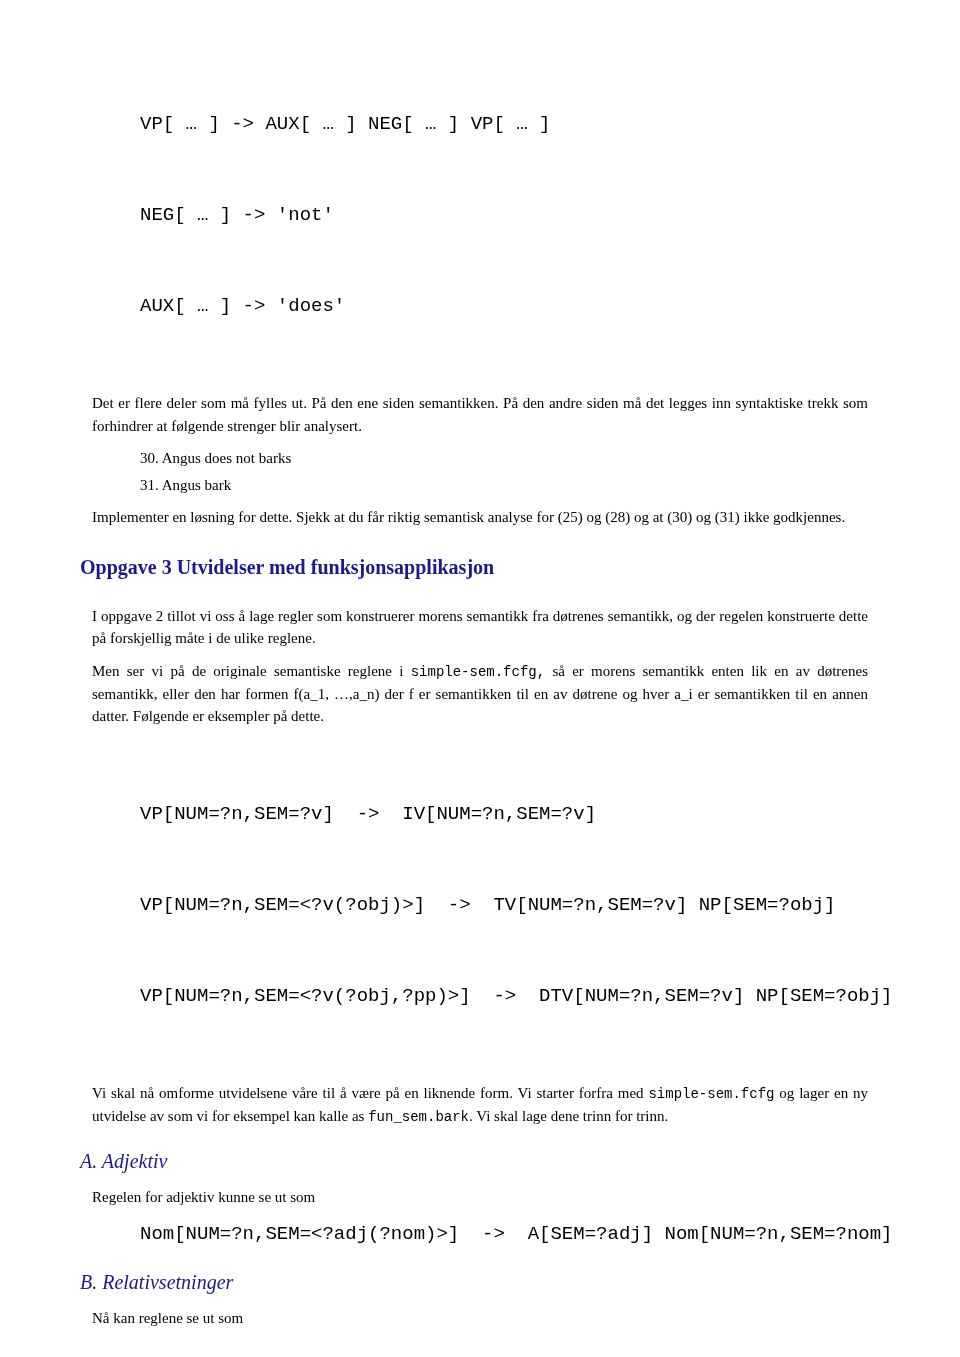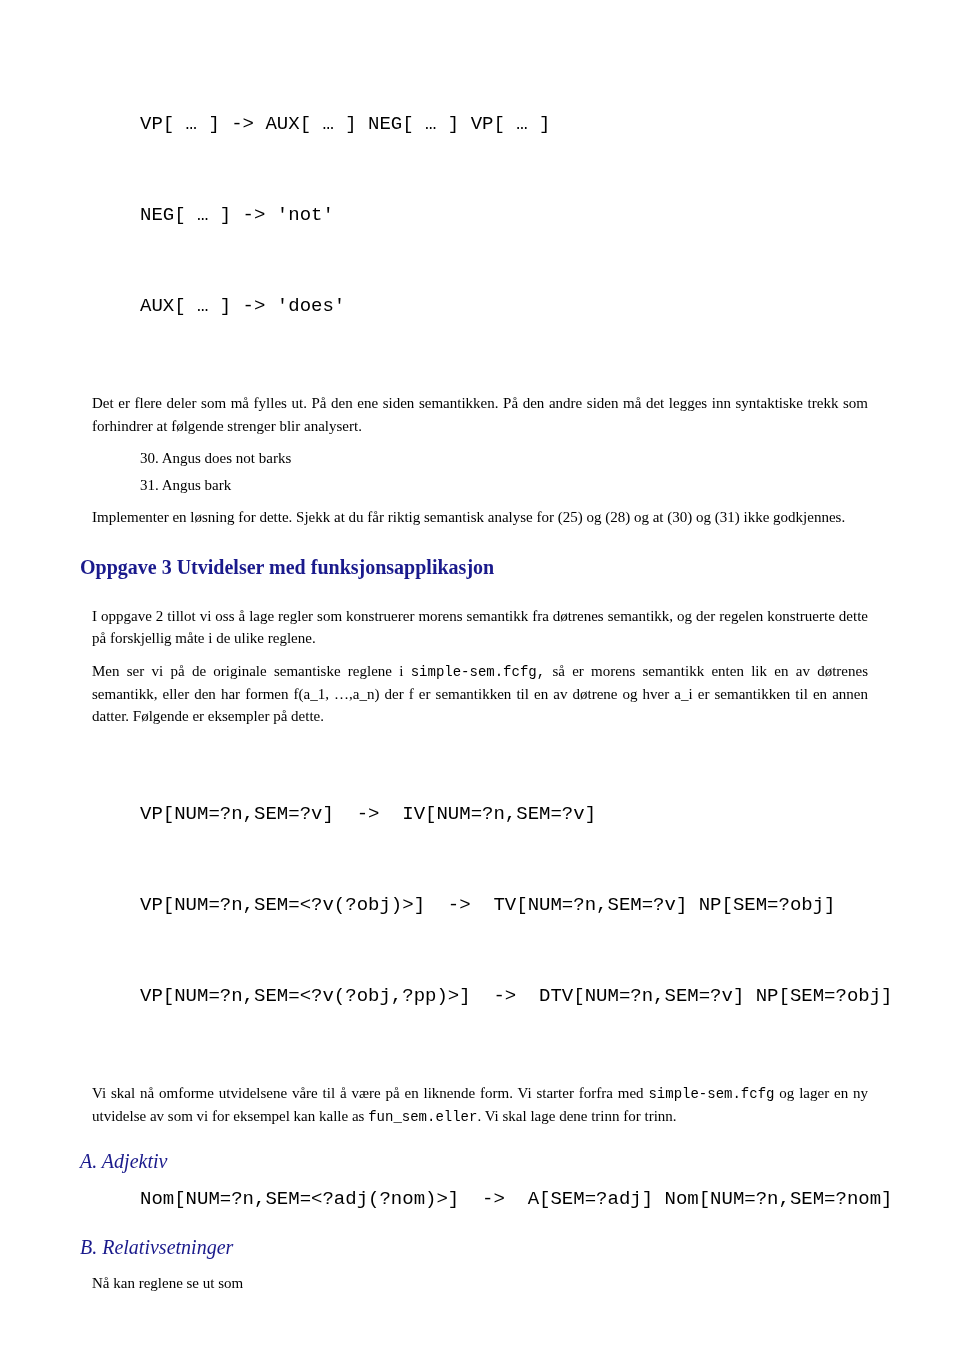--- a/index.html
+++ b/index.html
@@ -84,24 +84,25 @@
     <span>Men ser vi på de originale semantiske reglene i </span><span class="inline-code">simple-sem.fcfg,</span><span> så er morens semantikk enten lik en av døtrenes semantikk, eller den har formen f(a_1, …,a_n) der f er semantikken til en av døtrene og hver a_i er semantikken til en annen datter. Følgende er eksempler på dette.</span>
   </p>
 
   <div class="code-block">
     <div>VP[NUM=?n,SEM=?v]  -&gt;  IV[NUM=?n,SEM=?v]</div>
     <div>VP[NUM=?n,SEM=&lt;?v(?obj)&gt;]  -&gt;  TV[NUM=?n,SEM=?v] NP[SEM=?obj]</div>
     <div>VP[NUM=?n,SEM=&lt;?v(?obj,?pp)&gt;]  -&gt;  DTV[NUM=?n,SEM=?v] NP[SEM=?obj]</div>
   </div>
 
   <p class="paragraph">
-    <span>Vi skal nå omforme utvidelsene våre til å være på en liknende form.  Vi starter forfra med </span><span class="inline-code">simple-</span><span class="inline-code">sem.fcfg</span><span> og lager en ny utvidelse av som vi for eksempel kan kalle as </span><span class="inline-code">fun_sem.eller</span><span>. Vi skal lage dene trinn for trinn.</span>
+    <span>Vi skal nå omforme utvidelsene våre til å være på en liknende form.  Vi starter forfra med </span><span class="inline-code">simple-</span><span class="inline-code">sem.fcfg</span><span> og lager en ny utvidelse av som vi for eksempel kan kalle as </span><span class="inline-code">fun_sem.bark</span><span>. Vi skal lage dene trinn for trinn.</span>
   </p>
 
   <div class="subsection-heading">A. Adjektiv</div>
+  <p class="paragraph">Regelen for adjektiv kunne se ut som</p>
   <div class="code-block">Nom[NUM=?n,SEM=&lt;?adj(?nom)&gt;]  -&gt;  A[SEM=?adj] Nom[NUM=?n,SEM=?nom]</div>
 
 
   <div class="subsection-heading">B. Relativsetninger</div>
   <p class="paragraph">Nå kan reglene se ut som</p>
   <div class="code-block">
     <div>Nom[ …,SEM=&lt;?rel(?nom)&gt;]  -&gt;  Nom[ …,SEM=?nom] Rel[ …,SEM=?rel]</div>
     
     
   </div>

